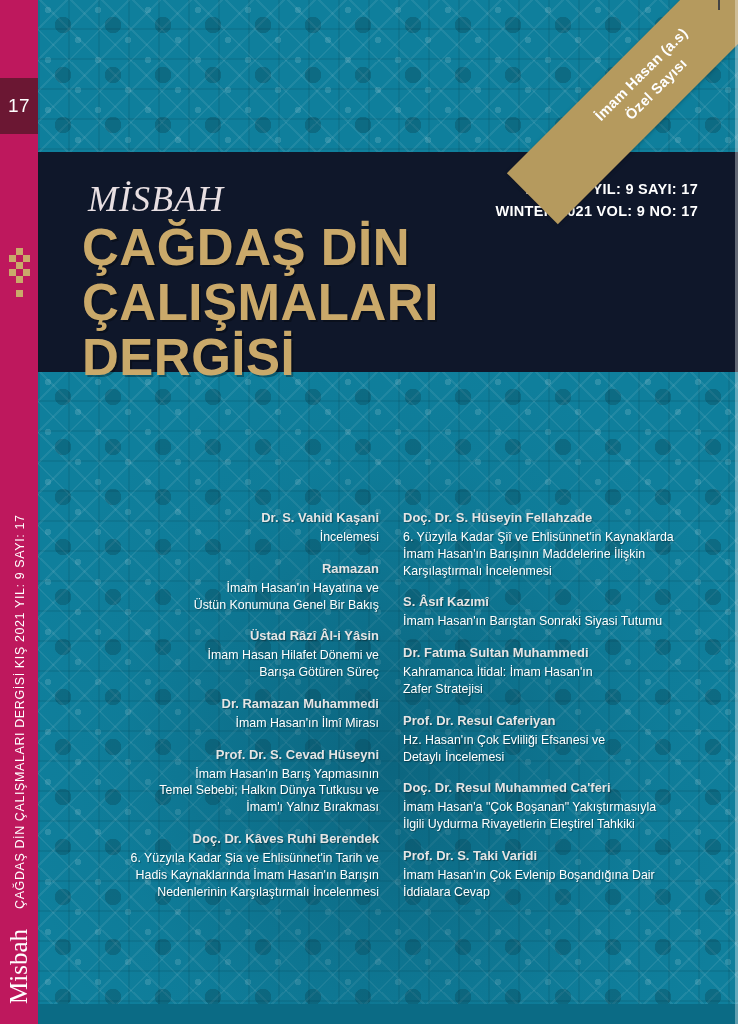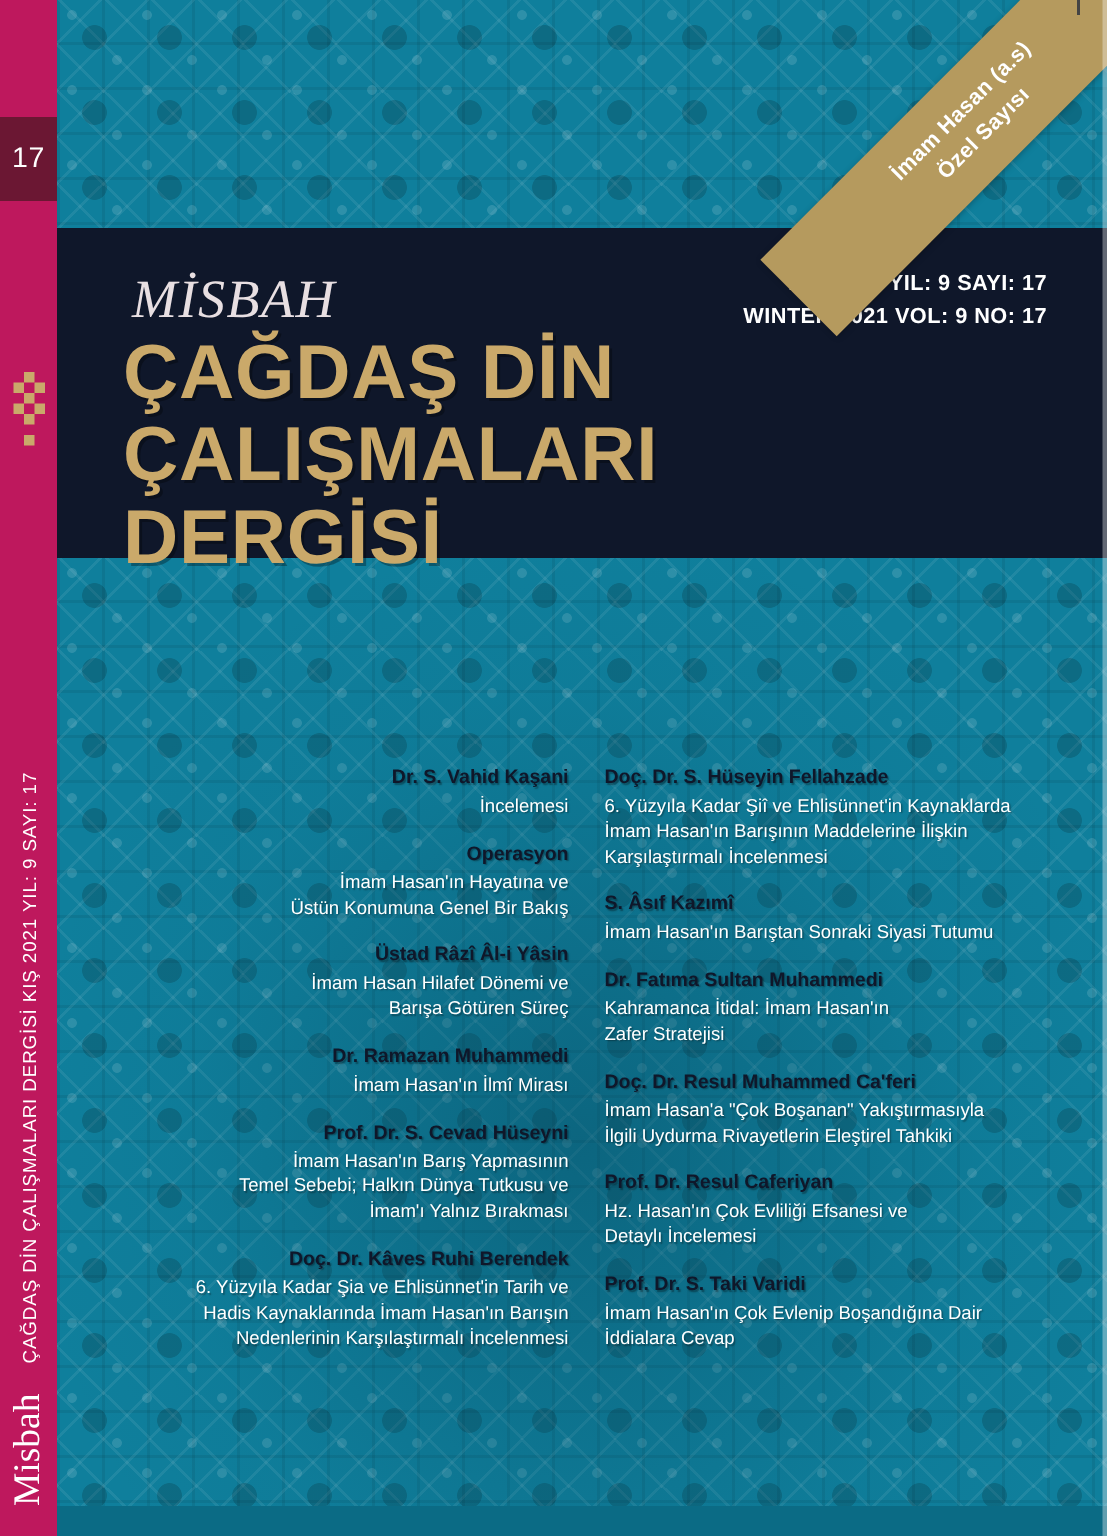--- a/index.html
+++ b/index.html
@@ -205,21 +205,21 @@
   .col {
     flex: 1 1 0;
     display: flex;
     flex-direction: column;
   }
   .col-left { text-align: right; padding-right: 6px; }
   .col-right { text-align: left; }
 
   .entry { margin-bottom: 15px; }
   .entry-author {
-    color: #0f172a;
+    color: #e5e5e5;
     font-size: 13px;
     font-weight: bold;
     line-height: 1.3;
     margin-bottom: 2px;
     text-shadow: 1px 1px 1px rgba(0,0,0,0.35);
   }
   .entry-title {
     color: #ffffff;
     font-size: 12.4px;
     line-height: 1.36;
@@ -302,21 +302,21 @@
     <div class="spine-brand">Misbah</div>
   </div>
 
   <div class="contents">
     <div class="col col-left">
         <div class="entry">
           <div class="entry-author">Dr. S. Vahid Kaşani</div>
           <div class="entry-title">İncelemesi</div>
         </div>
         <div class="entry">
-          <div class="entry-author">Operasyon</div>
+          <div class="entry-author">Ramazan</div>
           <div class="entry-title">İmam Hasan'ın Hayatına ve<br>Üstün Konumuna Genel Bir Bakış</div>
         </div>
         <div class="entry">
           <div class="entry-author">Üstad Râzî Âl-i Yâsin</div>
           <div class="entry-title">İmam Hasan Hilafet Dönemi ve<br>Barışa Götüren Süreç</div>
         </div>
         <div class="entry">
           <div class="entry-author">Dr. Ramazan Muhammedi</div>
           <div class="entry-title">İmam Hasan'ın İlmî Mirası</div>
         </div>
@@ -336,26 +336,26 @@
         </div>
         <div class="entry">
           <div class="entry-author">S. Âsıf Kazımî</div>
           <div class="entry-title">İmam Hasan'ın Barıştan Sonraki Siyasi Tutumu</div>
         </div>
         <div class="entry">
           <div class="entry-author">Dr. Fatıma Sultan Muhammedi</div>
           <div class="entry-title">Kahramanca İtidal: İmam Hasan'ın<br>Zafer Stratejisi</div>
         </div>
         <div class="entry">
+          <div class="entry-author">Prof. Dr. Resul Caferiyan</div>
+          <div class="entry-title">Hz. Hasan'ın Çok Evliliği Efsanesi ve<br>Detaylı İncelemesi</div>
+        </div>
+        <div class="entry">
           <div class="entry-author">Doç. Dr. Resul Muhammed Ca'feri</div>
           <div class="entry-title">İmam Hasan'a "Çok Boşanan" Yakıştırmasıyla<br>İlgili Uydurma Rivayetlerin Eleştirel Tahkiki</div>
-        </div>
-        <div class="entry">
-          <div class="entry-author">Prof. Dr. Resul Caferiyan</div>
-          <div class="entry-title">Hz. Hasan'ın Çok Evliliği Efsanesi ve<br>Detaylı İncelemesi</div>
         </div>
         <div class="entry">
           <div class="entry-author">Prof. Dr. S. Taki Varidi</div>
           <div class="entry-title">İmam Hasan'ın Çok Evlenip Boşandığına Dair<br>İddialara Cevap</div>
         </div>
       </div>
   </div>
 
   <div class="bottom-strip"></div>
   <div class="page-edge"></div>

